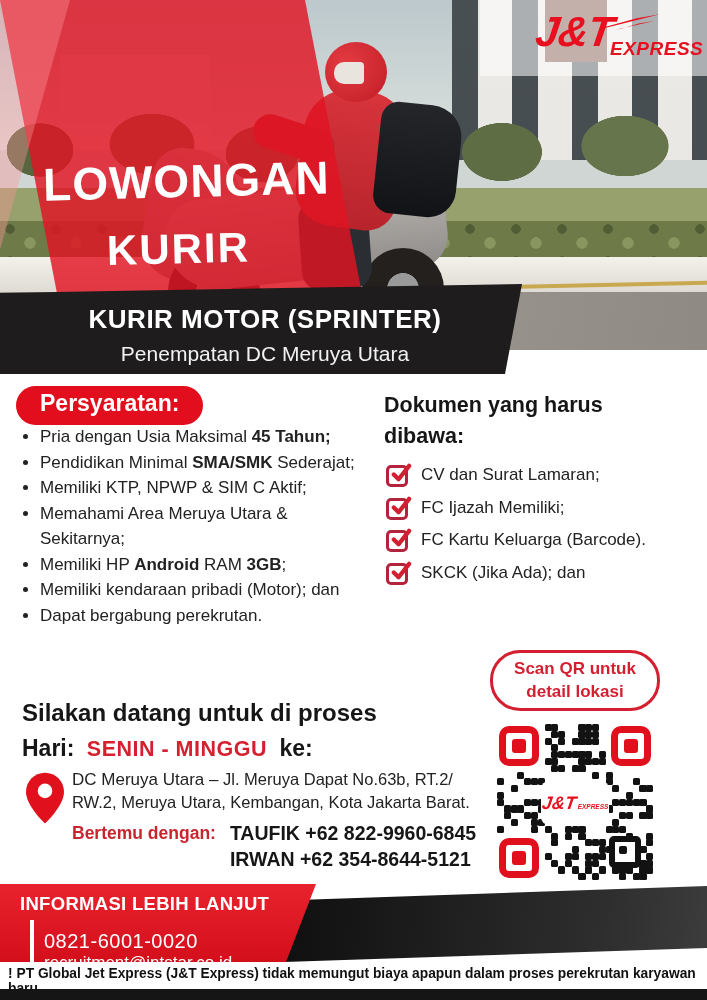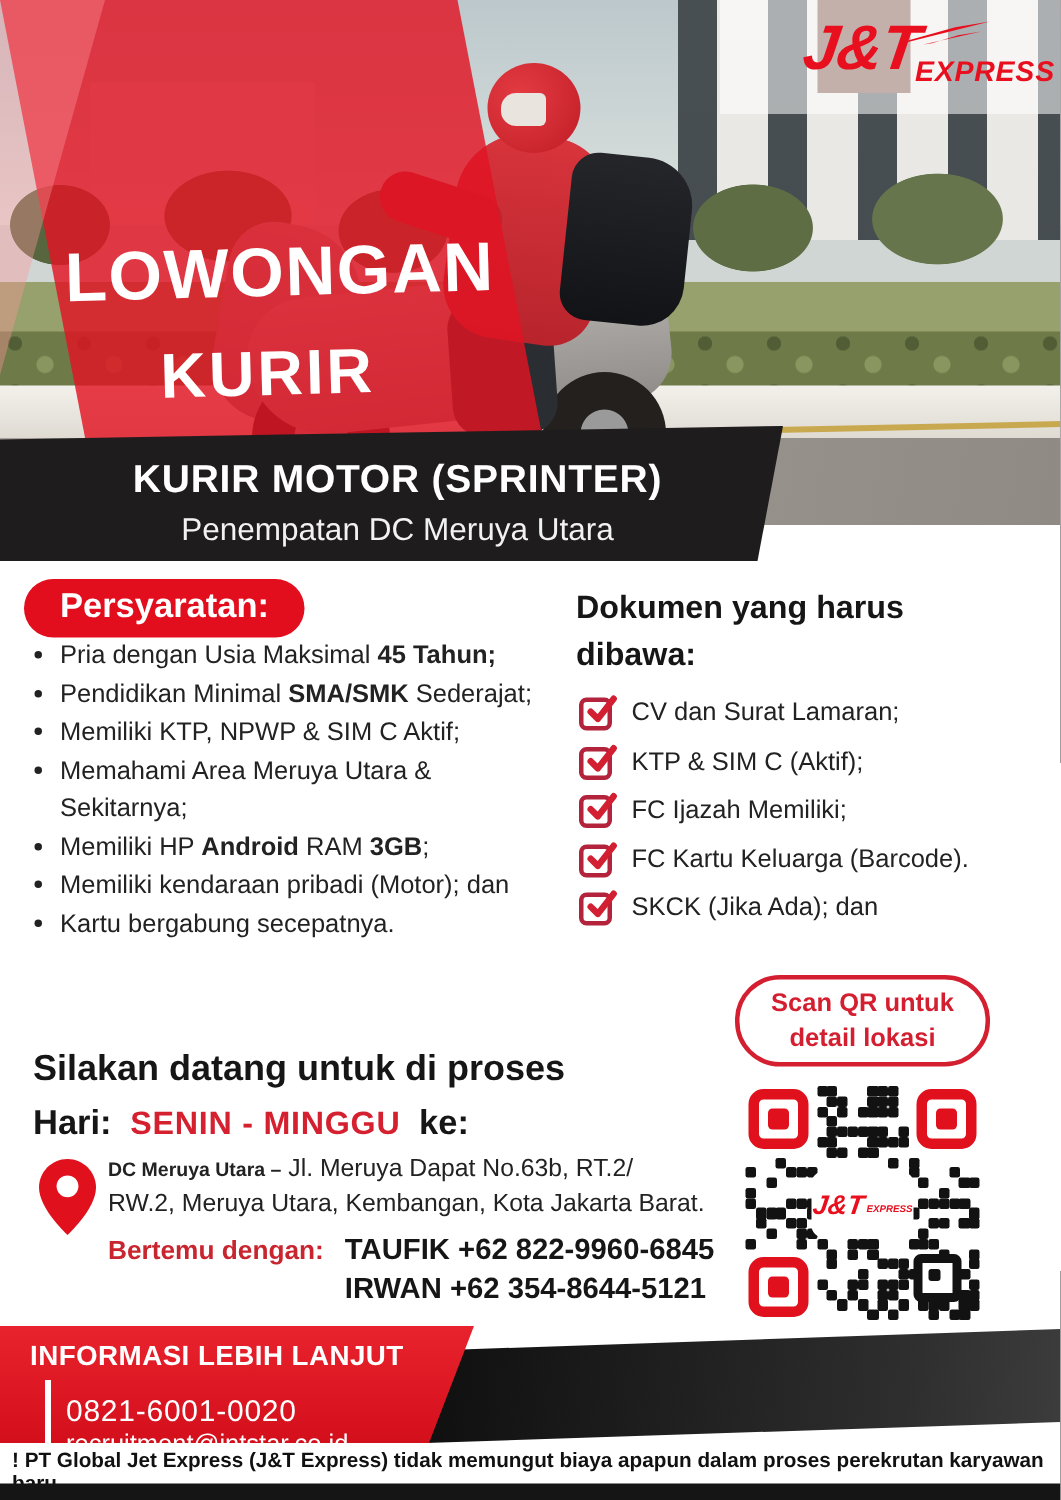--- a/index.html
+++ b/index.html
@@ -90,21 +90,21 @@
   .qr-center{position:absolute;left:44px;top:57px;width:68px;height:44px;background:#fff;border-radius:8px;
     display:flex;justify-content:center;align-items:center;gap:2px;}
   .qr-center .c1{font-size:18px;font-weight:900;font-style:italic;color:var(--brand-red);transform:skewX(-8deg);}
   .qr-center .c2{font-size:6.5px;font-weight:800;font-style:italic;color:var(--brand-red);margin-top:7px;}
   
   .visit-head{position:absolute;left:22px;top:699px;font-size:24px;font-weight:800;color:#161616;}
   .day-line{position:absolute;left:22px;top:735px;font-size:23px;font-weight:800;color:#161616;}
   .day-line .days{color:#d5202f;font-size:21.5px;letter-spacing:.5px;margin:0 6px;}
   .pin{position:absolute;left:26px;top:772px;width:38px;height:52px;}
   .addr{position:absolute;left:72px;top:768px;width:420px;font-size:16.5px;font-weight:500;line-height:23px;color:#222;}
-  .addr b{font-weight:700;font-size:13px;}
+  .addr b{font-weight:400;font-size:17px;}
   .meet{position:absolute;left:72px;top:820px;display:flex;gap:14px;}
   .meet-label{font-size:17.5px;font-weight:800;color:#c9252f;margin-top:3px;white-space:nowrap;}
   .contact-row{font-size:19.5px;font-weight:800;color:#161616;line-height:26px;white-space:nowrap;}
   
   .dark-band{position:absolute;z-index:7;left:0;top:884px;width:707px;height:80px;
     background:linear-gradient(95deg,#0c0c0c 35%,#2e2e2e 85%,#3c3c3c);
     clip-path:polygon(298px 16px,707px 2px,707px 64px,284px 78px);}
   .red-ribbon{position:absolute;z-index:8;left:0;top:884px;width:340px;height:78px;
     background:linear-gradient(#e8232d,#d40f1c);clip-path:polygon(0 0,316px 0,286px 78px,0 78px);color:#fff;}
   .info-head{position:absolute;left:20px;top:9px;font-size:18.5px;font-weight:800;letter-spacing:.3px;}
@@ -166,40 +166,32 @@
   </div>
 
   <div class="req-pill">Persyaratan:</div>
   <ul class="req-list">
       <li><span>Pria dengan Usia Maksimal </span><b>45 Tahun;</b></li>
       <li><span>Pendidikan Minimal </span><b>SMA/SMK</b><span> Sederajat;</span></li>
       <li><span>Memiliki KTP, NPWP &amp; SIM C Aktif;</span></li>
       <li><span>Memahami Area Meruya Utara &amp; Sekitarnya;</span></li>
       <li><span>Memiliki HP </span><b>Android</b><span> RAM </span><b>3GB</b><span>;</span></li>
       <li><span>Memiliki kendaraan pribadi (Motor); dan</span></li>
-      <li><span>Kartu bergabung secepatnya.</span></li>
+      <li><span>Dapat bergabung perekrutan.</span></li>
     </ul>
 
   <div class="doc-head">Dokumen yang harus dibawa:</div>
   <div class="doc-list">
       <div class="doc-row">
         <span class="chk">
           <svg viewBox="0 0 24 24">
             <path d="M5 13 L10 18 L21 4" fill="none" stroke="#d21f32" stroke-width="4.5" stroke-linecap="round" stroke-linejoin="round"></path>
           </svg>
         </span>
         <span class="doc-text">CV dan Surat Lamaran;</span>
-      </div>
-      <div class="doc-row">
-        <span class="chk">
-          <svg viewBox="0 0 24 24">
-            <path d="M5 13 L10 18 L21 4" fill="none" stroke="#d21f32" stroke-width="4.5" stroke-linecap="round" stroke-linejoin="round"></path>
-          </svg>
-        </span>
-        <span class="doc-text">KTP &amp; SIM C (Aktif);</span>
       </div>
       <div class="doc-row">
         <span class="chk">
           <svg viewBox="0 0 24 24">
             <path d="M5 13 L10 18 L21 4" fill="none" stroke="#d21f32" stroke-width="4.5" stroke-linecap="round" stroke-linejoin="round"></path>
           </svg>
         </span>
         <span class="doc-text">FC Ijazah Memiliki;</span>
       </div>
       <div class="doc-row">

